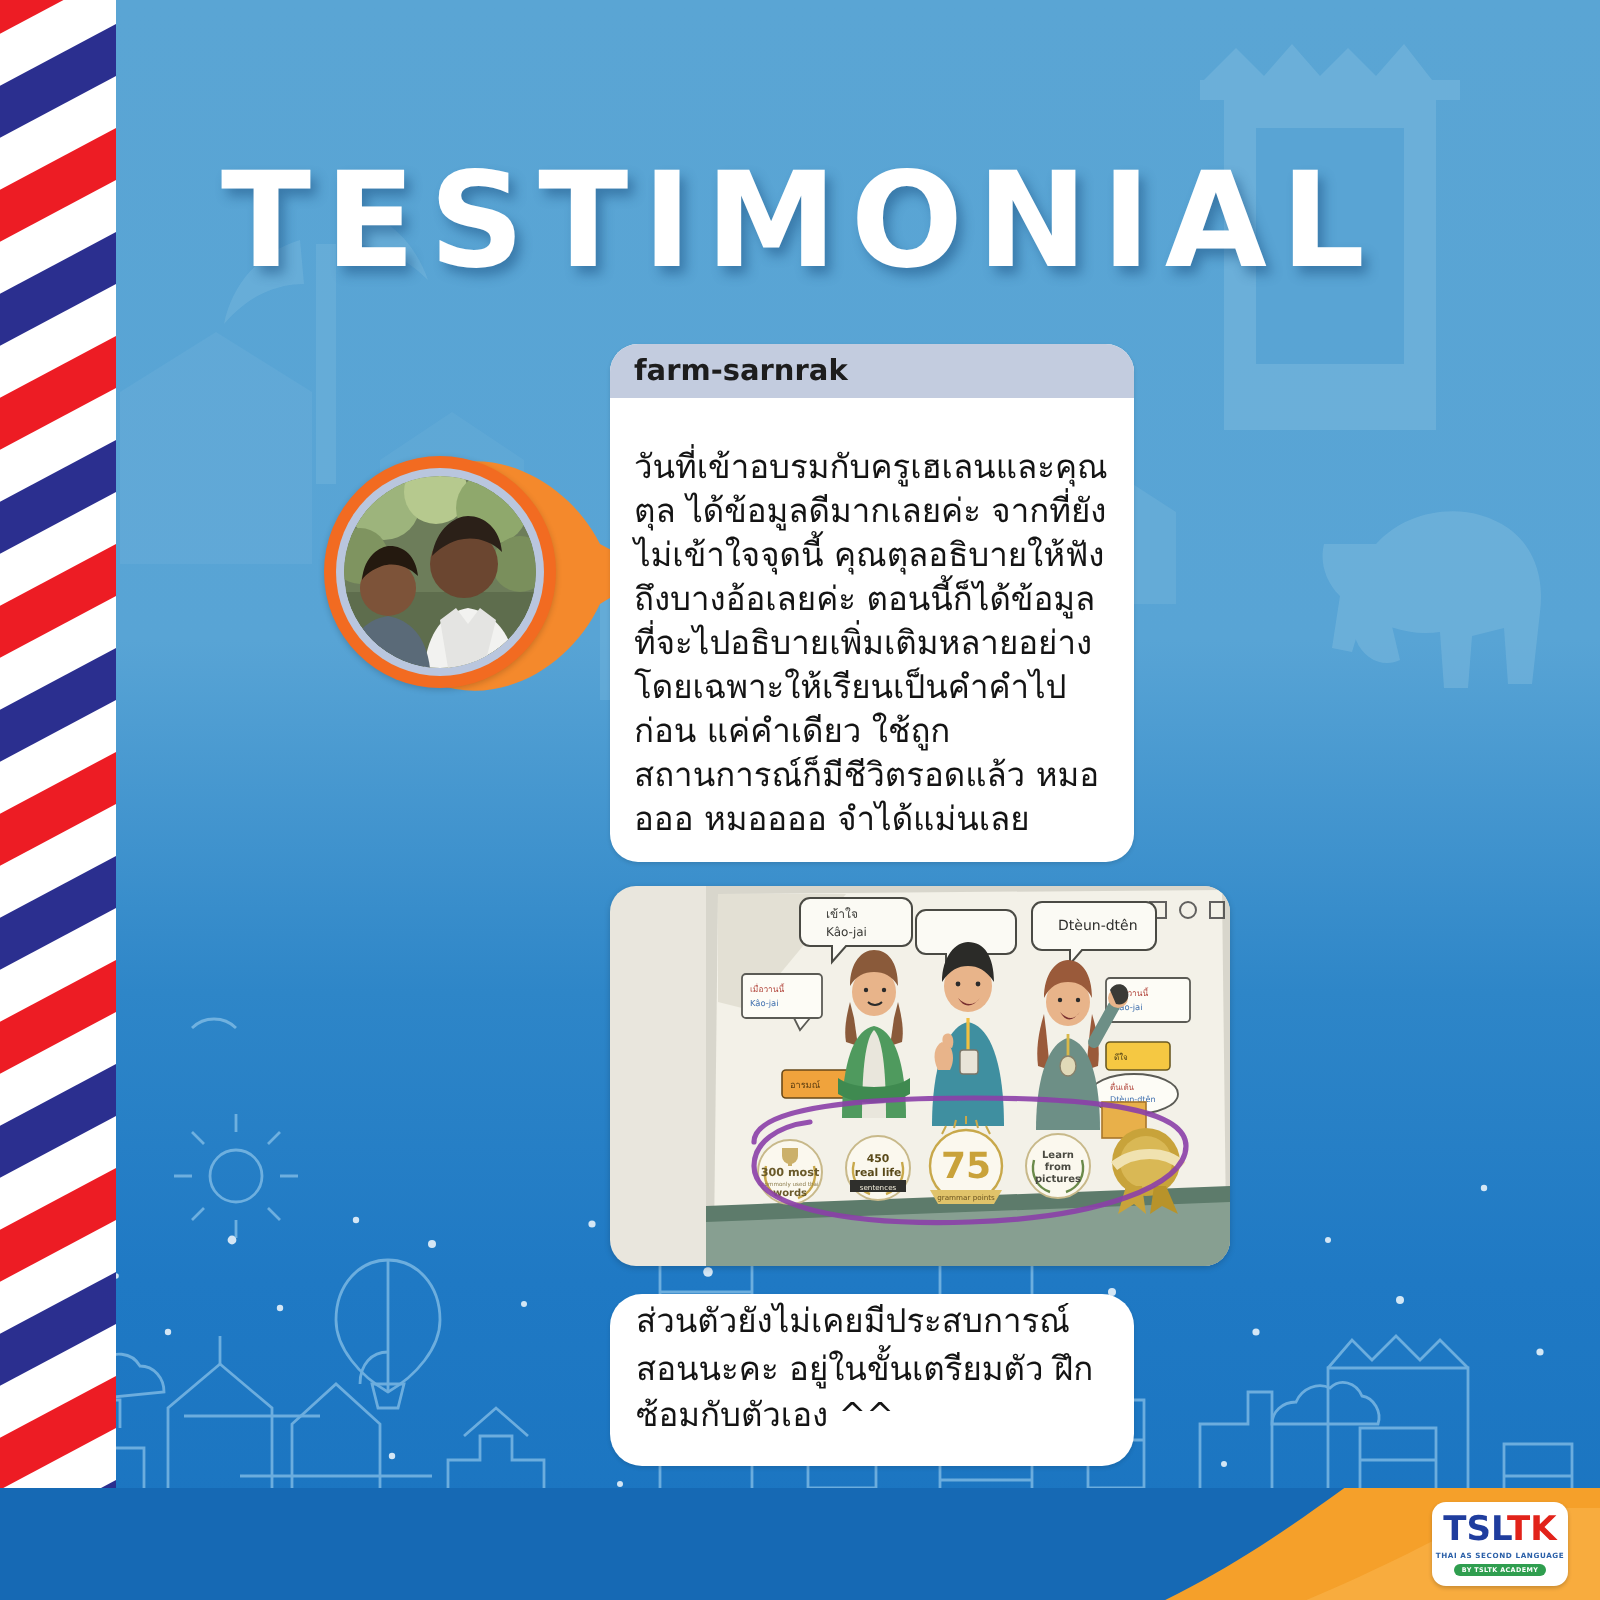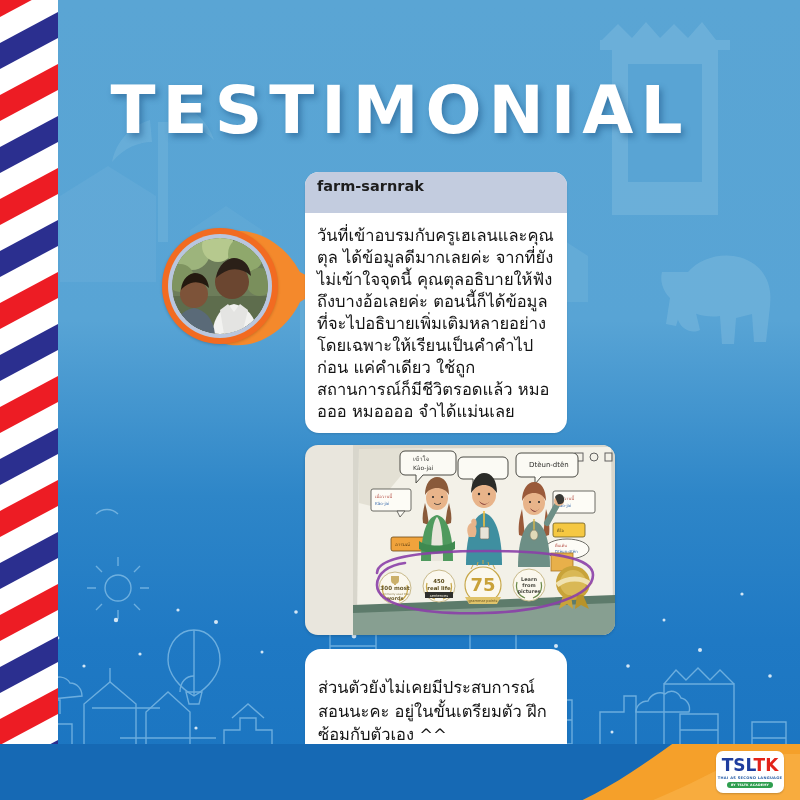--- a/index.html
+++ b/index.html
@@ -59,32 +59,32 @@
     overflow:hidden;
   }
 
   
   .chat{position:absolute;left:305px;top:172px;width:262px;z-index:8;}
   .bubble{
     background:#ffffff;border-radius:14px;overflow:hidden;
     box-shadow:0 1px 2px rgba(0,0,0,.12);
   }
   .bubble-head{
-    background:#c3ccdf;padding:6px 12px 19px 12px;
+    background:#c3ccdf;padding:6px 12px 5px 12px;
     font-size:14.5px;font-weight:bold;color:#1d1d1d;
     font-family:"DejaVu Sans","Liberation Sans",sans-serif;
   }
   .bubble-body{
-    padding:12px 12px 11px 12px;
+    padding:24px 12px 11px 12px;
     font-size:16.5px;line-height:1.33;color:#141414;
     font-family:"DejaVu Sans","Liberation Sans",sans-serif;
     word-break:break-word;
   }
   .bubble.second{margin-top:14px;border-radius:16px;}
-  .bubble.second .bubble-body{padding:27px 13px 13px 13px;font-size:16.5px;line-height:1.42;}
+  .bubble.second .bubble-body{padding:2px 13px 13px 13px;font-size:16.5px;line-height:1.42;}
 
   
   .shot{
     margin-top:12px;width:262px;height:190px;border-radius:13px;overflow:hidden;
     background:#e9e6dd;position:relative;box-shadow:0 1px 3px rgba(0,0,0,.18);padding-left:48px;
   }
   .shot svg{display:block;}
 
   
   .banner{

